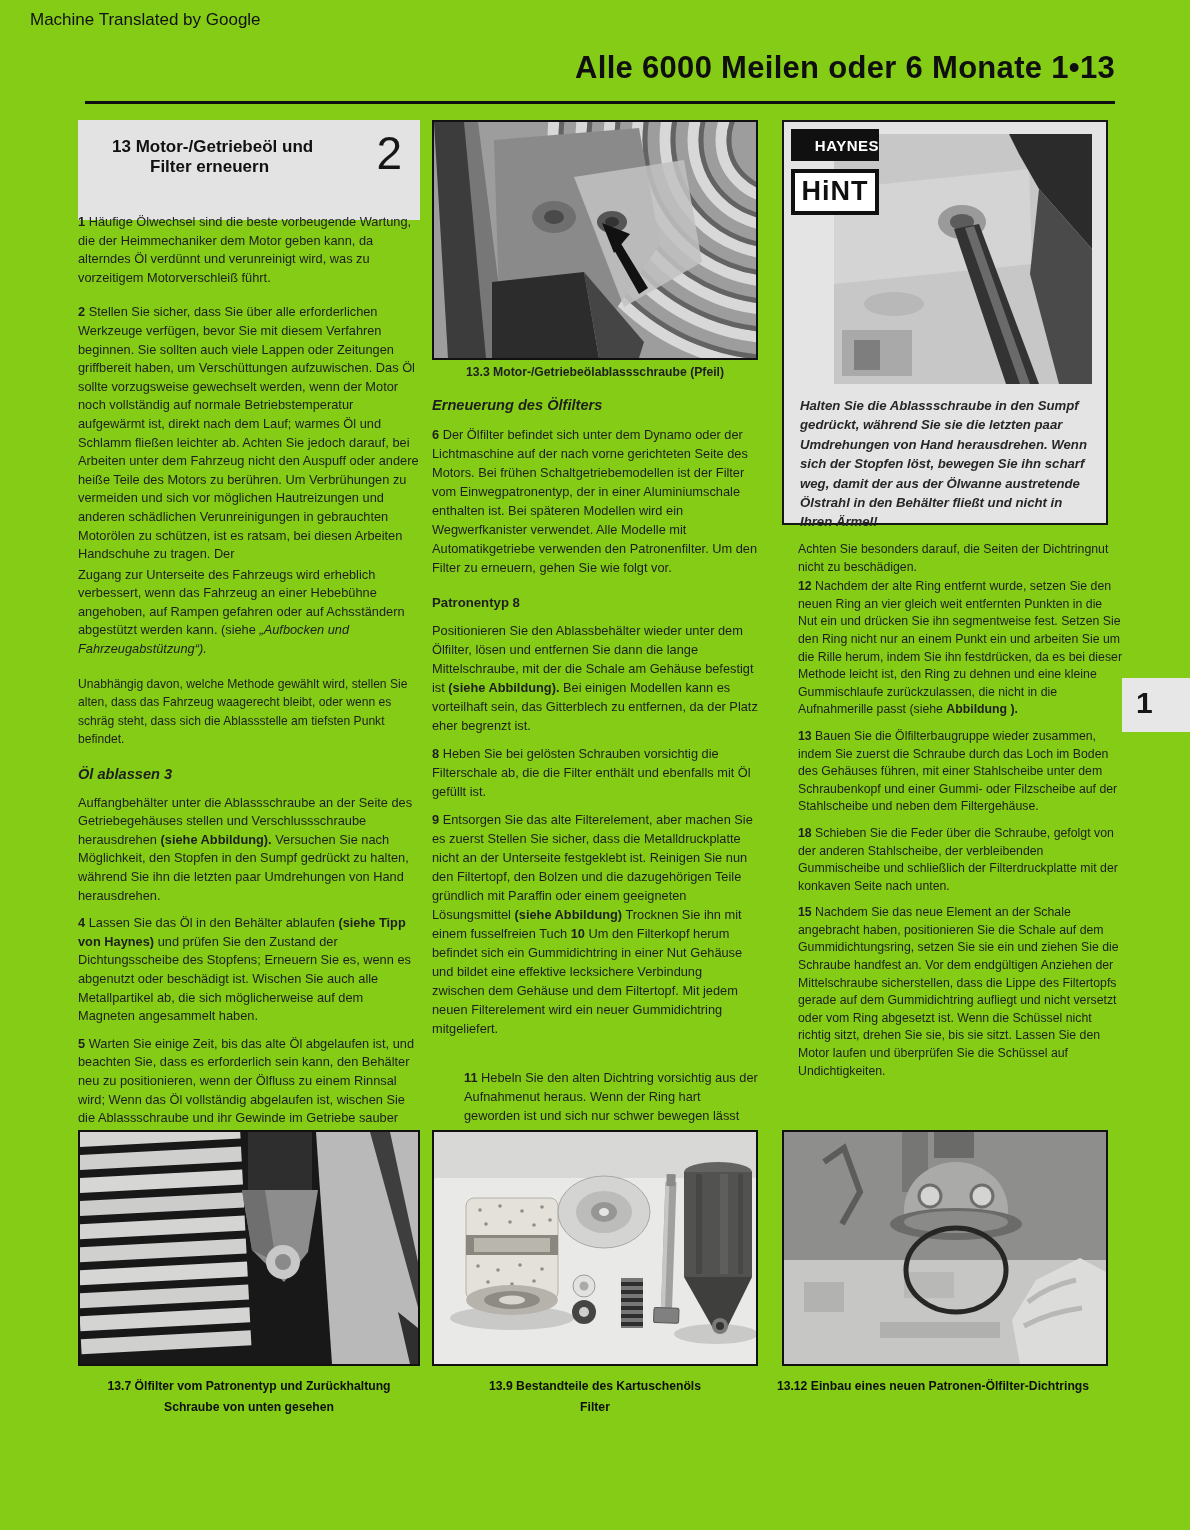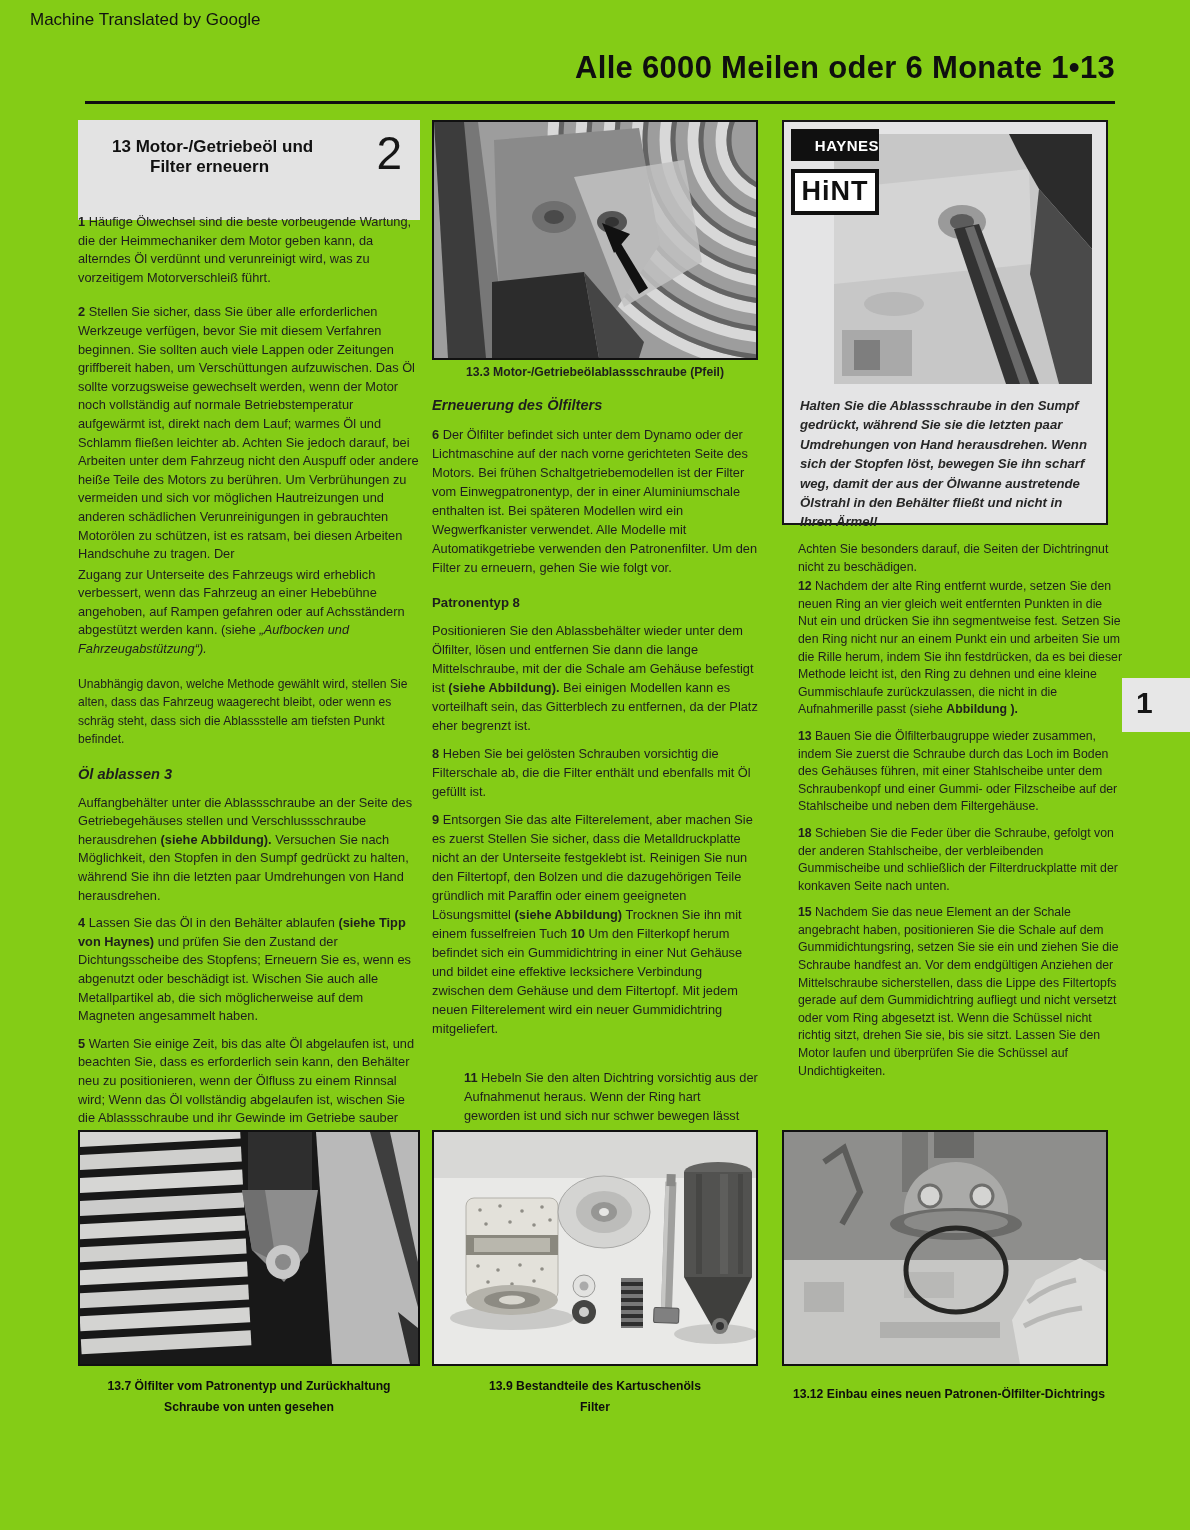--- a/index.html
+++ b/index.html
@@ -34,21 +34,21 @@
   .photo { position:absolute; border:2px solid #111; background:#a8a8a8; }
   .photo svg { display:block; }
   #photo-13-3  { left:432px; top:120px; width:326px; height:240px; }
   #photo-13-7  { left:78px;  top:1130px; width:342px; height:236px; }
   #photo-13-9  { left:432px; top:1130px; width:326px; height:236px; }
   #photo-13-12 { left:782px; top:1130px; width:326px; height:236px; }
 
   .capb { position:absolute; top:1376px; font-weight:700; font-size:12.2px; text-align:center; line-height:21px; color:#0e0e0e; }
   #capb-left  { left:78px;  width:342px; }
   #capb-mid   { left:432px; width:326px; }
-  #capb-right { left:786px; width:326px;margin-top:8px; }
+  #capb-right { left:770px; width:326px; }
 
   #hint-box { position:absolute; left:782px; top:120px; width:326px; height:405px; background:#e4e4e5; border:2px solid #161616; }
   #hint-photo { position:absolute; left:50px; top:12px; width:258px; height:250px; background:#c7c7c7; }
   #hint-logo { position:absolute; left:7px; top:7px; width:88px; z-index:3; }
   .hlogo-top { background:#101010; color:#ffffff; font-weight:700; font-size:15px; text-align:right; padding:8px 0 7px; letter-spacing:.5px; }
   .hlogo-bot { background:#ffffff; color:#101010; font-weight:700; font-size:27px; text-align:center; border:4px solid #101010; margin-top:8px; padding:3px 0 4px; letter-spacing:1px; }
   #hint-text { position:absolute; left:16px; top:274px; width:294px; font-size:13.2px; font-weight:700; font-style:italic; line-height:19.4px; color:#262626; }
 
   #page-tab { position:absolute; left:1122px; top:678px; width:68px; height:54px; background:#e7e7e7; }
   #page-tab .n { position:absolute; left:14px; top:8px; font-size:30px; font-weight:700; color:#161616; }

